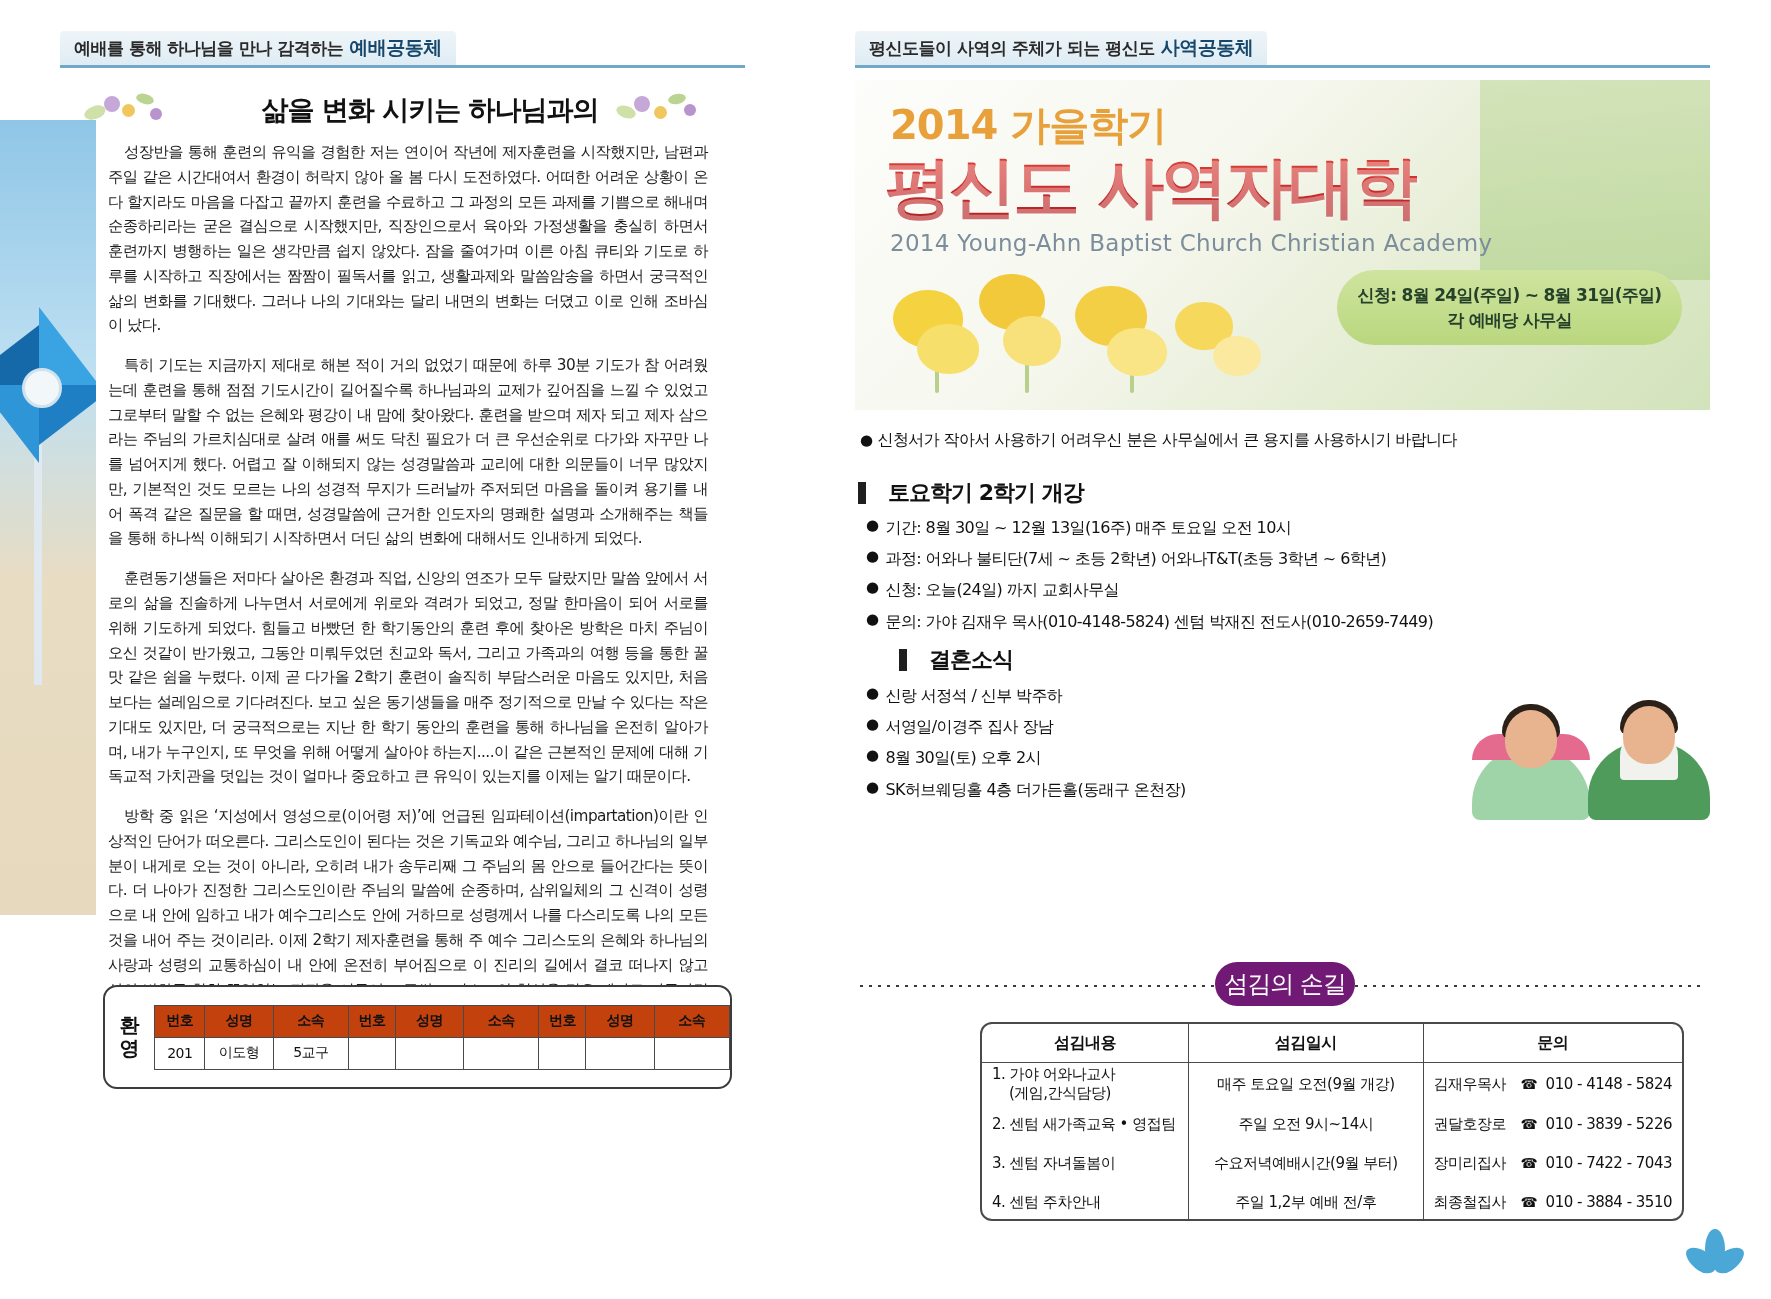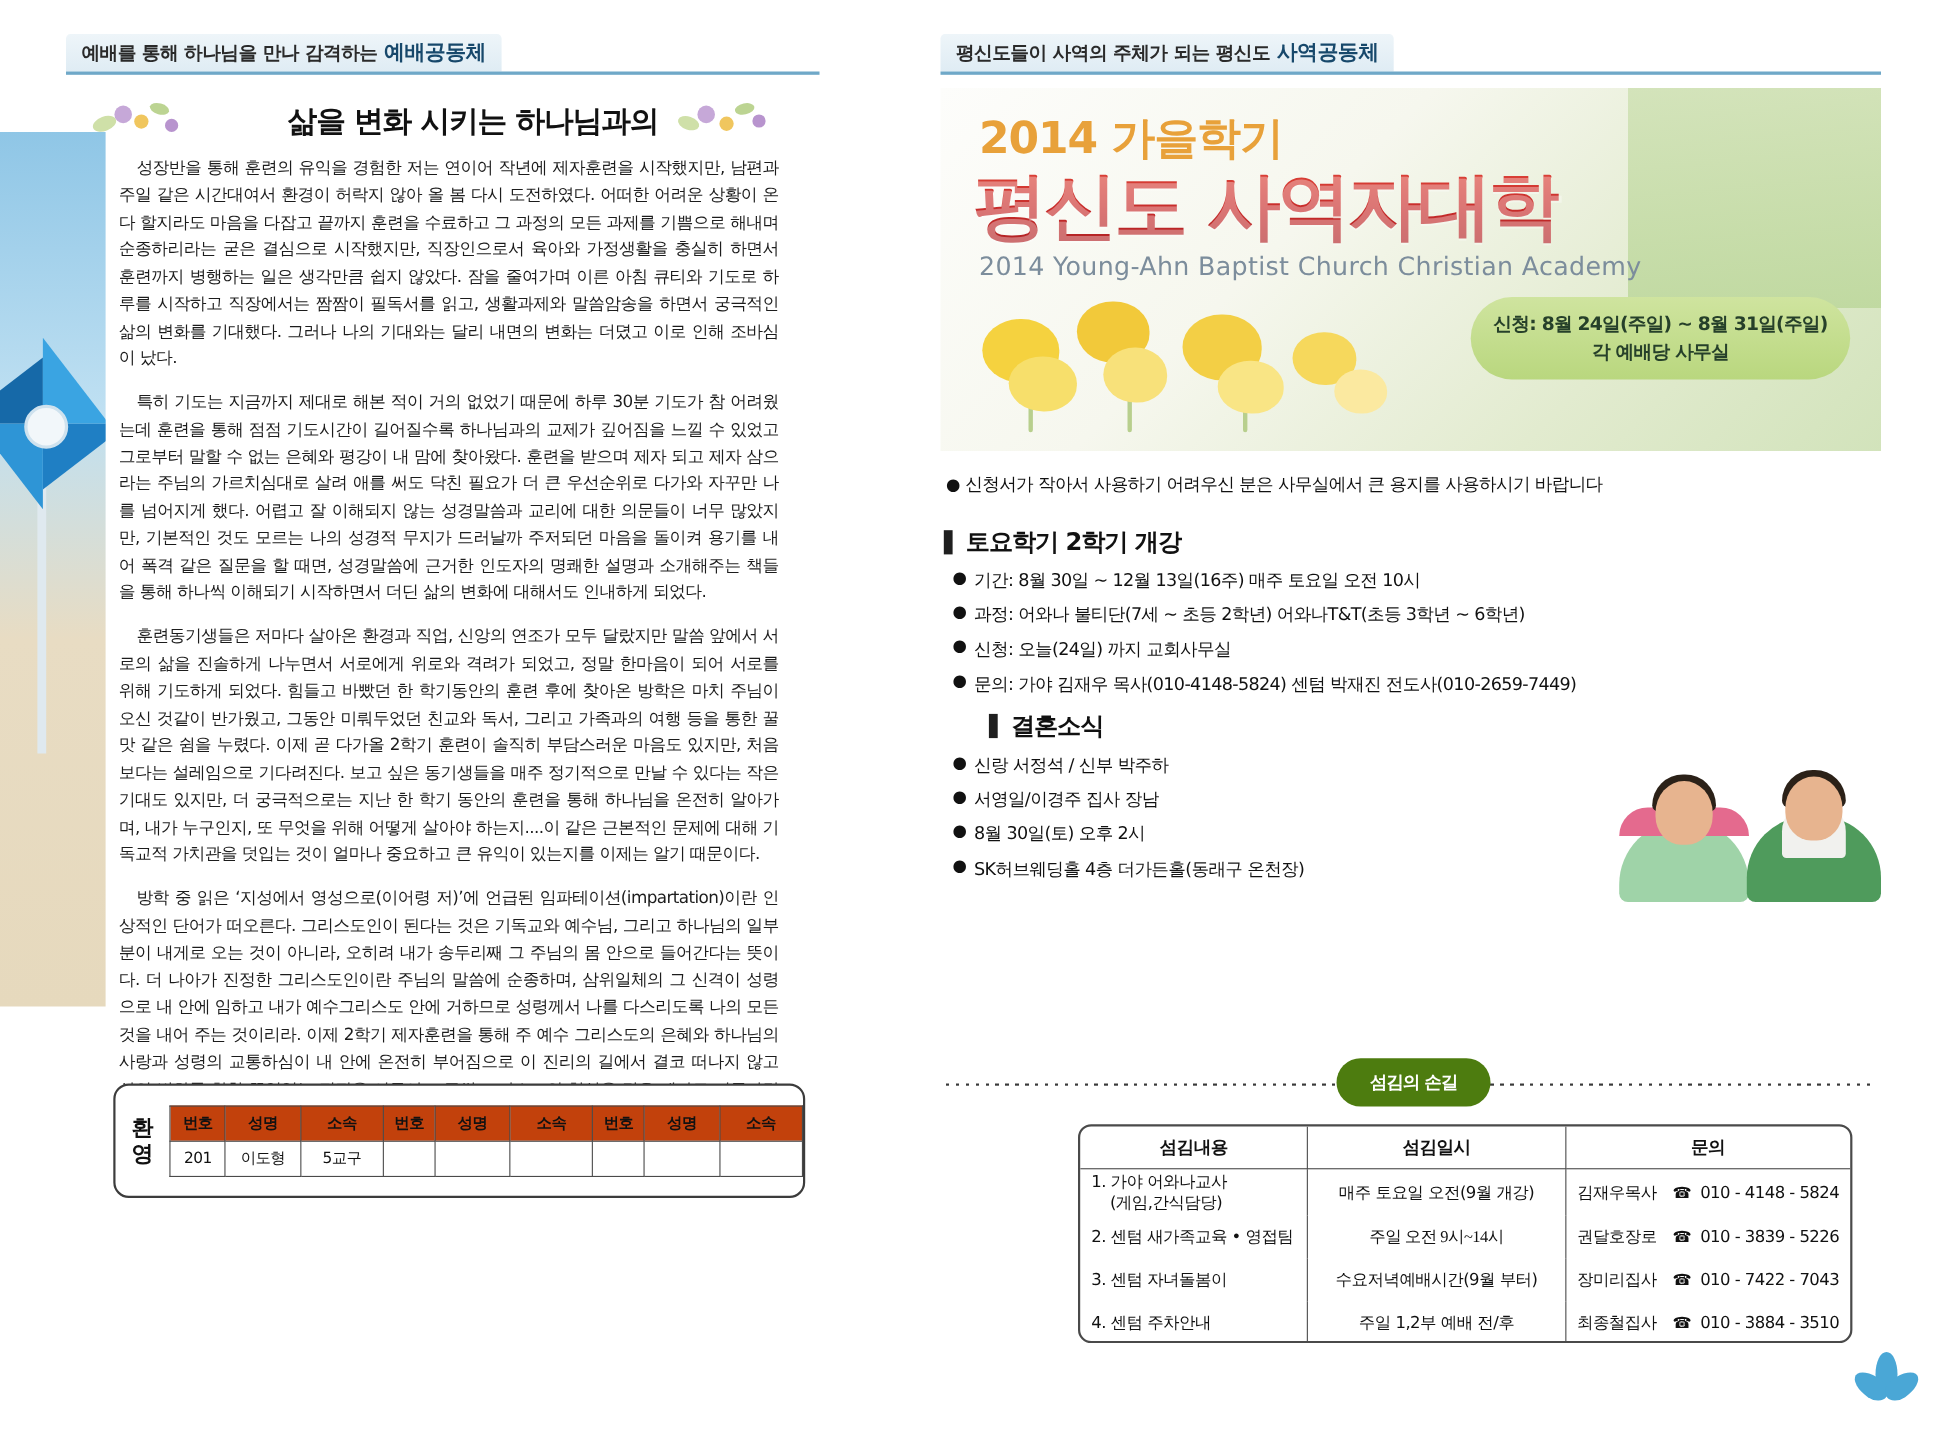--- a/index.html
+++ b/index.html
@@ -108,42 +108,42 @@
   }
   .poster-note{
     position:absolute;left:860px;top:430px;width:850px;font-size:16px;color:#111;
     letter-spacing:-.6px;
   }
   .poster-note .dot{color:#111;font-size:15px;margin-right:5px;}
 
   
   .sec-head{
     position:absolute;font-size:22px;font-weight:800;color:#111;letter-spacing:-1px;
-    display:flex;align-items:center;gap:12px;
+    display:flex;align-items:center;gap:22px;
   }
   .sec-head .mark{width:8px;height:22px;background:#1f1f1f;display:inline-block;}
   .bullets{position:absolute;font-size:16px;line-height:1.95;color:#111;letter-spacing:-.6px;}
   .bullets div{display:flex;gap:7px;align-items:flex-start;}
   .bullets .b{color:#111;font-size:15px;line-height:1.75;}
 
   .couple{position:absolute;right:55px;top:700px;width:255px;height:120px;}
   .c-person{position:absolute;bottom:0;}
   .c-head{width:52px;height:58px;border-radius:50% 50% 45% 45%;background:#e7b48f;
     position:absolute;left:50%;transform:translateX(-50%);top:0;}
   .c-hair{width:58px;height:34px;border-radius:28px 28px 6px 6px;background:#2b2118;
     position:absolute;left:50%;transform:translateX(-50%);top:-4px;}
   .c-body{position:absolute;bottom:0;left:50%;transform:translateX(-50%);}
 
   
   .serve-dots{position:absolute;left:860px;top:985px;width:845px;height:2px;
     background:repeating-linear-gradient(to right,#3a3a3a 0 3px,transparent 3px 9px);}
   .serve-pill{
     position:absolute;left:1215px;top:962px;width:140px;height:44px;border-radius:22px;
-    background:#4d7c0f;color:#fff;display:flex;align-items:center;justify-content:center;
-    font-size:16px;font-weight:700;letter-spacing:-1px;
+    background:#701a75;color:#fff;display:flex;align-items:center;justify-content:center;
+    font-size:24px;font-weight:400;letter-spacing:-1px;
   }
   .serve-box{
     position:absolute;left:980px;top:1022px;width:700px;height:195px;
     border:2px solid #4a4a4a;border-radius:12px;background:#fff;overflow:hidden;
   }
   table.stab{border-collapse:collapse;width:100%;height:100%;}
   table.stab th{
     border-bottom:1px solid #4a4a4a;border-right:1px solid #4a4a4a;
     font-size:16px;font-weight:700;height:36px;color:#111;letter-spacing:-.5px;
   }
@@ -370,21 +370,21 @@
           <td class="phone">
             <span>김재우목사</span>
             <span class="tel-ico">☎</span>
             <span>010 - 4148 - 5824</span>
           </td>
         </tr>
         <tr>
           <td>
             <div>2. 센텀 새가족교육 • 영접팀</div>
           </td>
-          <td style="text-align:center;font-family:Liberation Serif, serif;">주일 오전 9시~14시</td>
+          <td style="text-align:center;">주일 오전 9시~14시</td>
           <td class="phone">
             <span>권달호장로</span>
             <span class="tel-ico">☎</span>
             <span>010 - 3839 - 5226</span>
           </td>
         </tr>
         <tr>
           <td>
             <div>3. 센텀 자녀돌봄이</div>
           </td>

